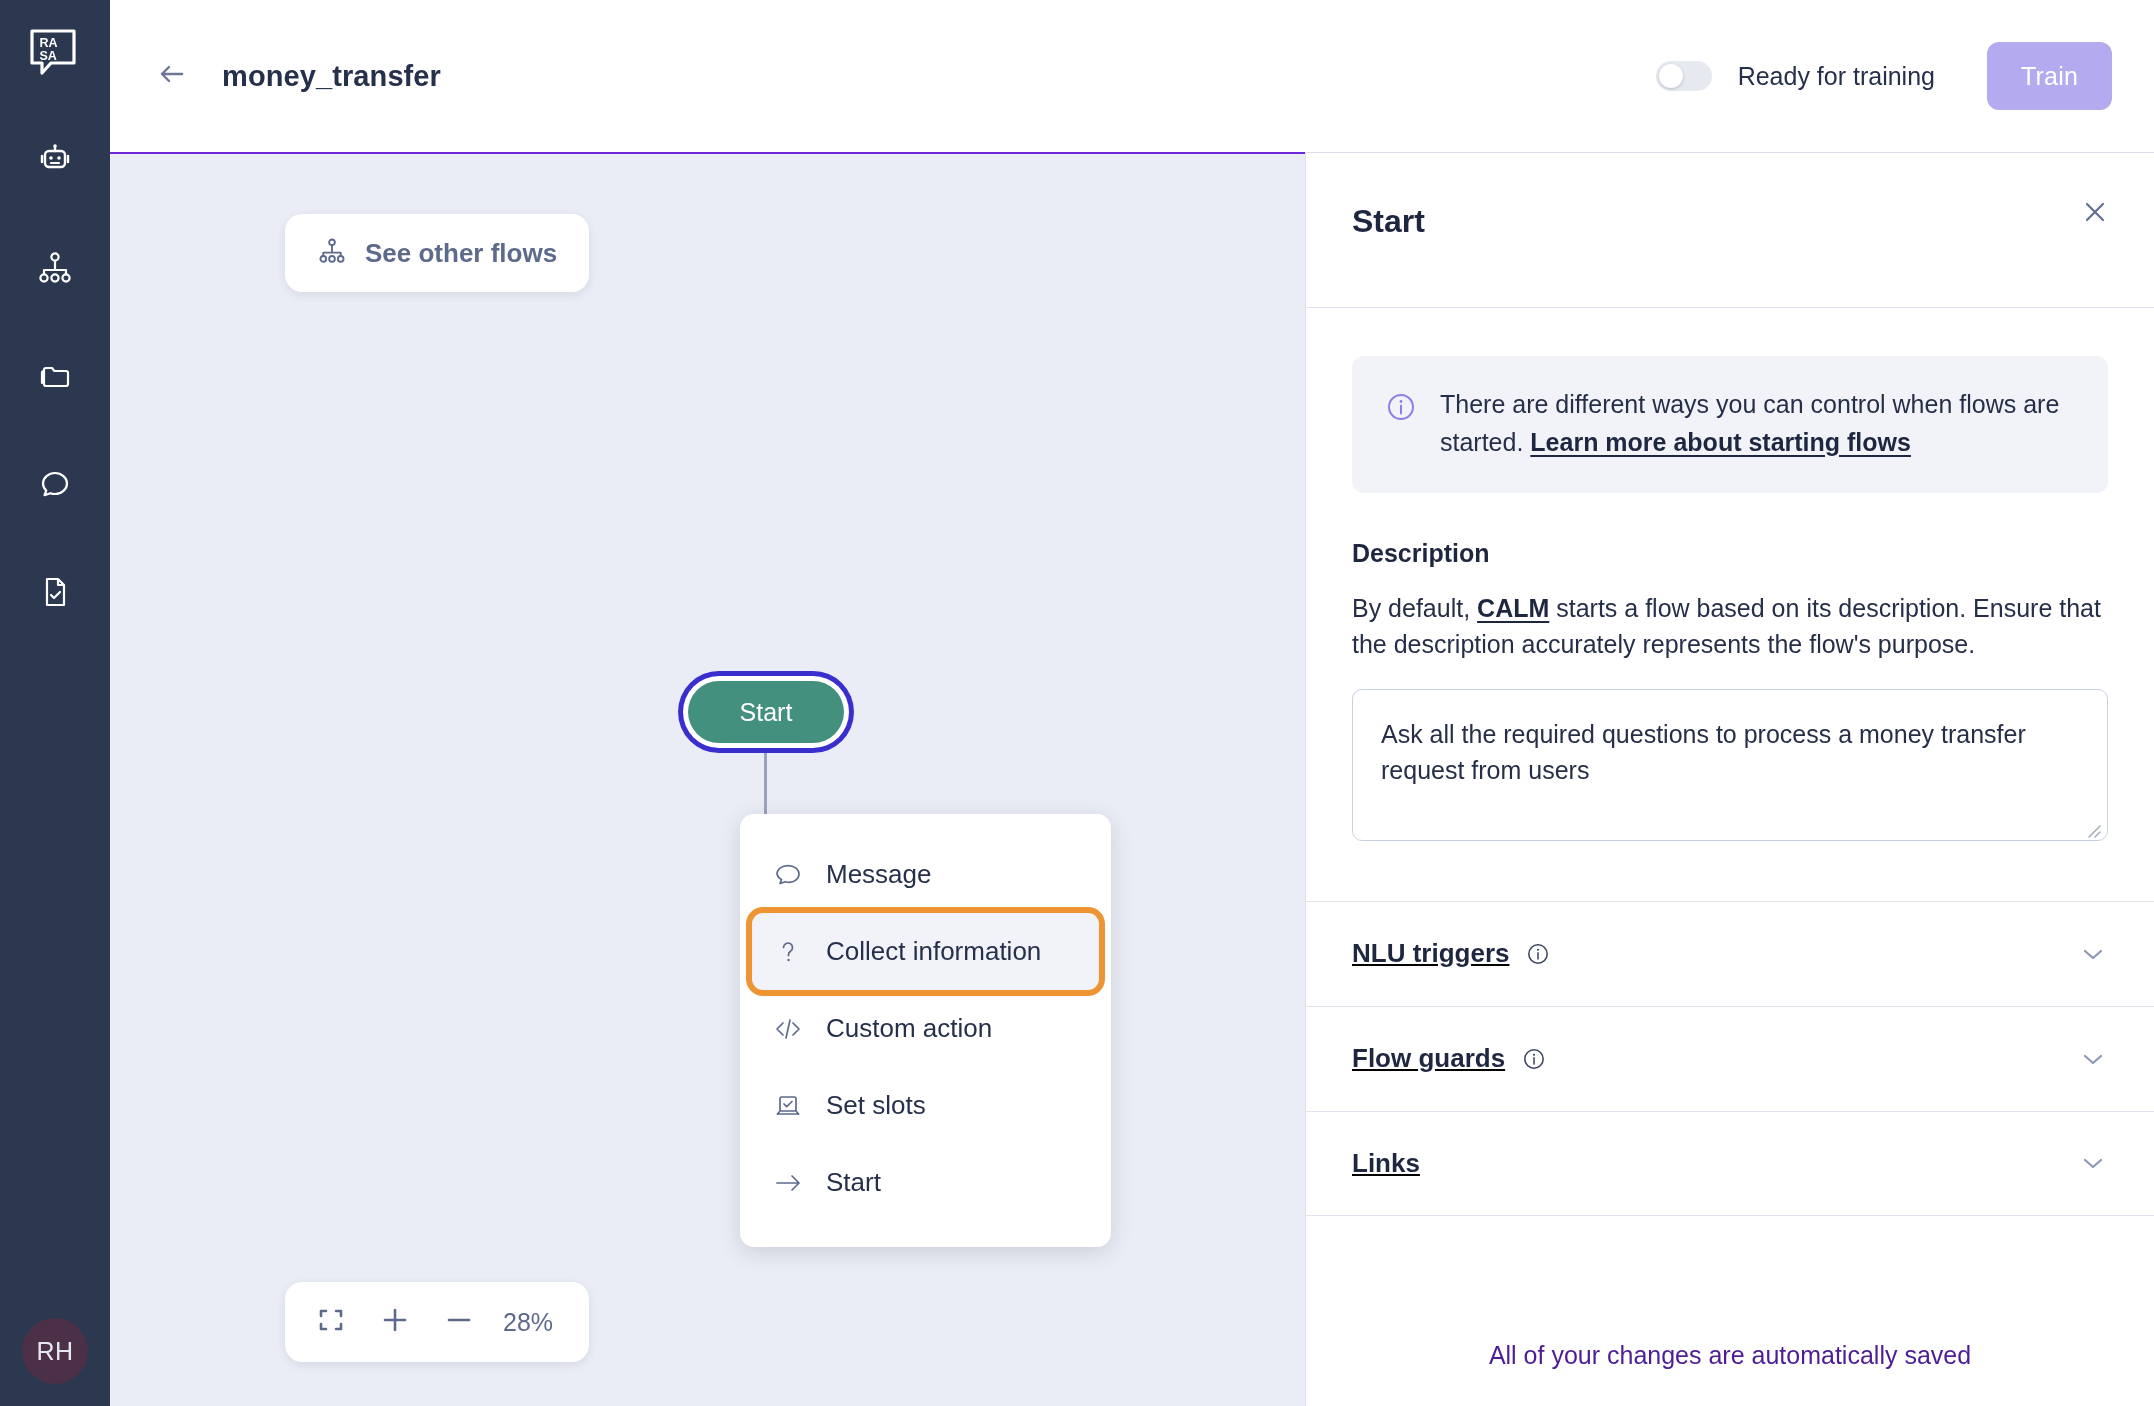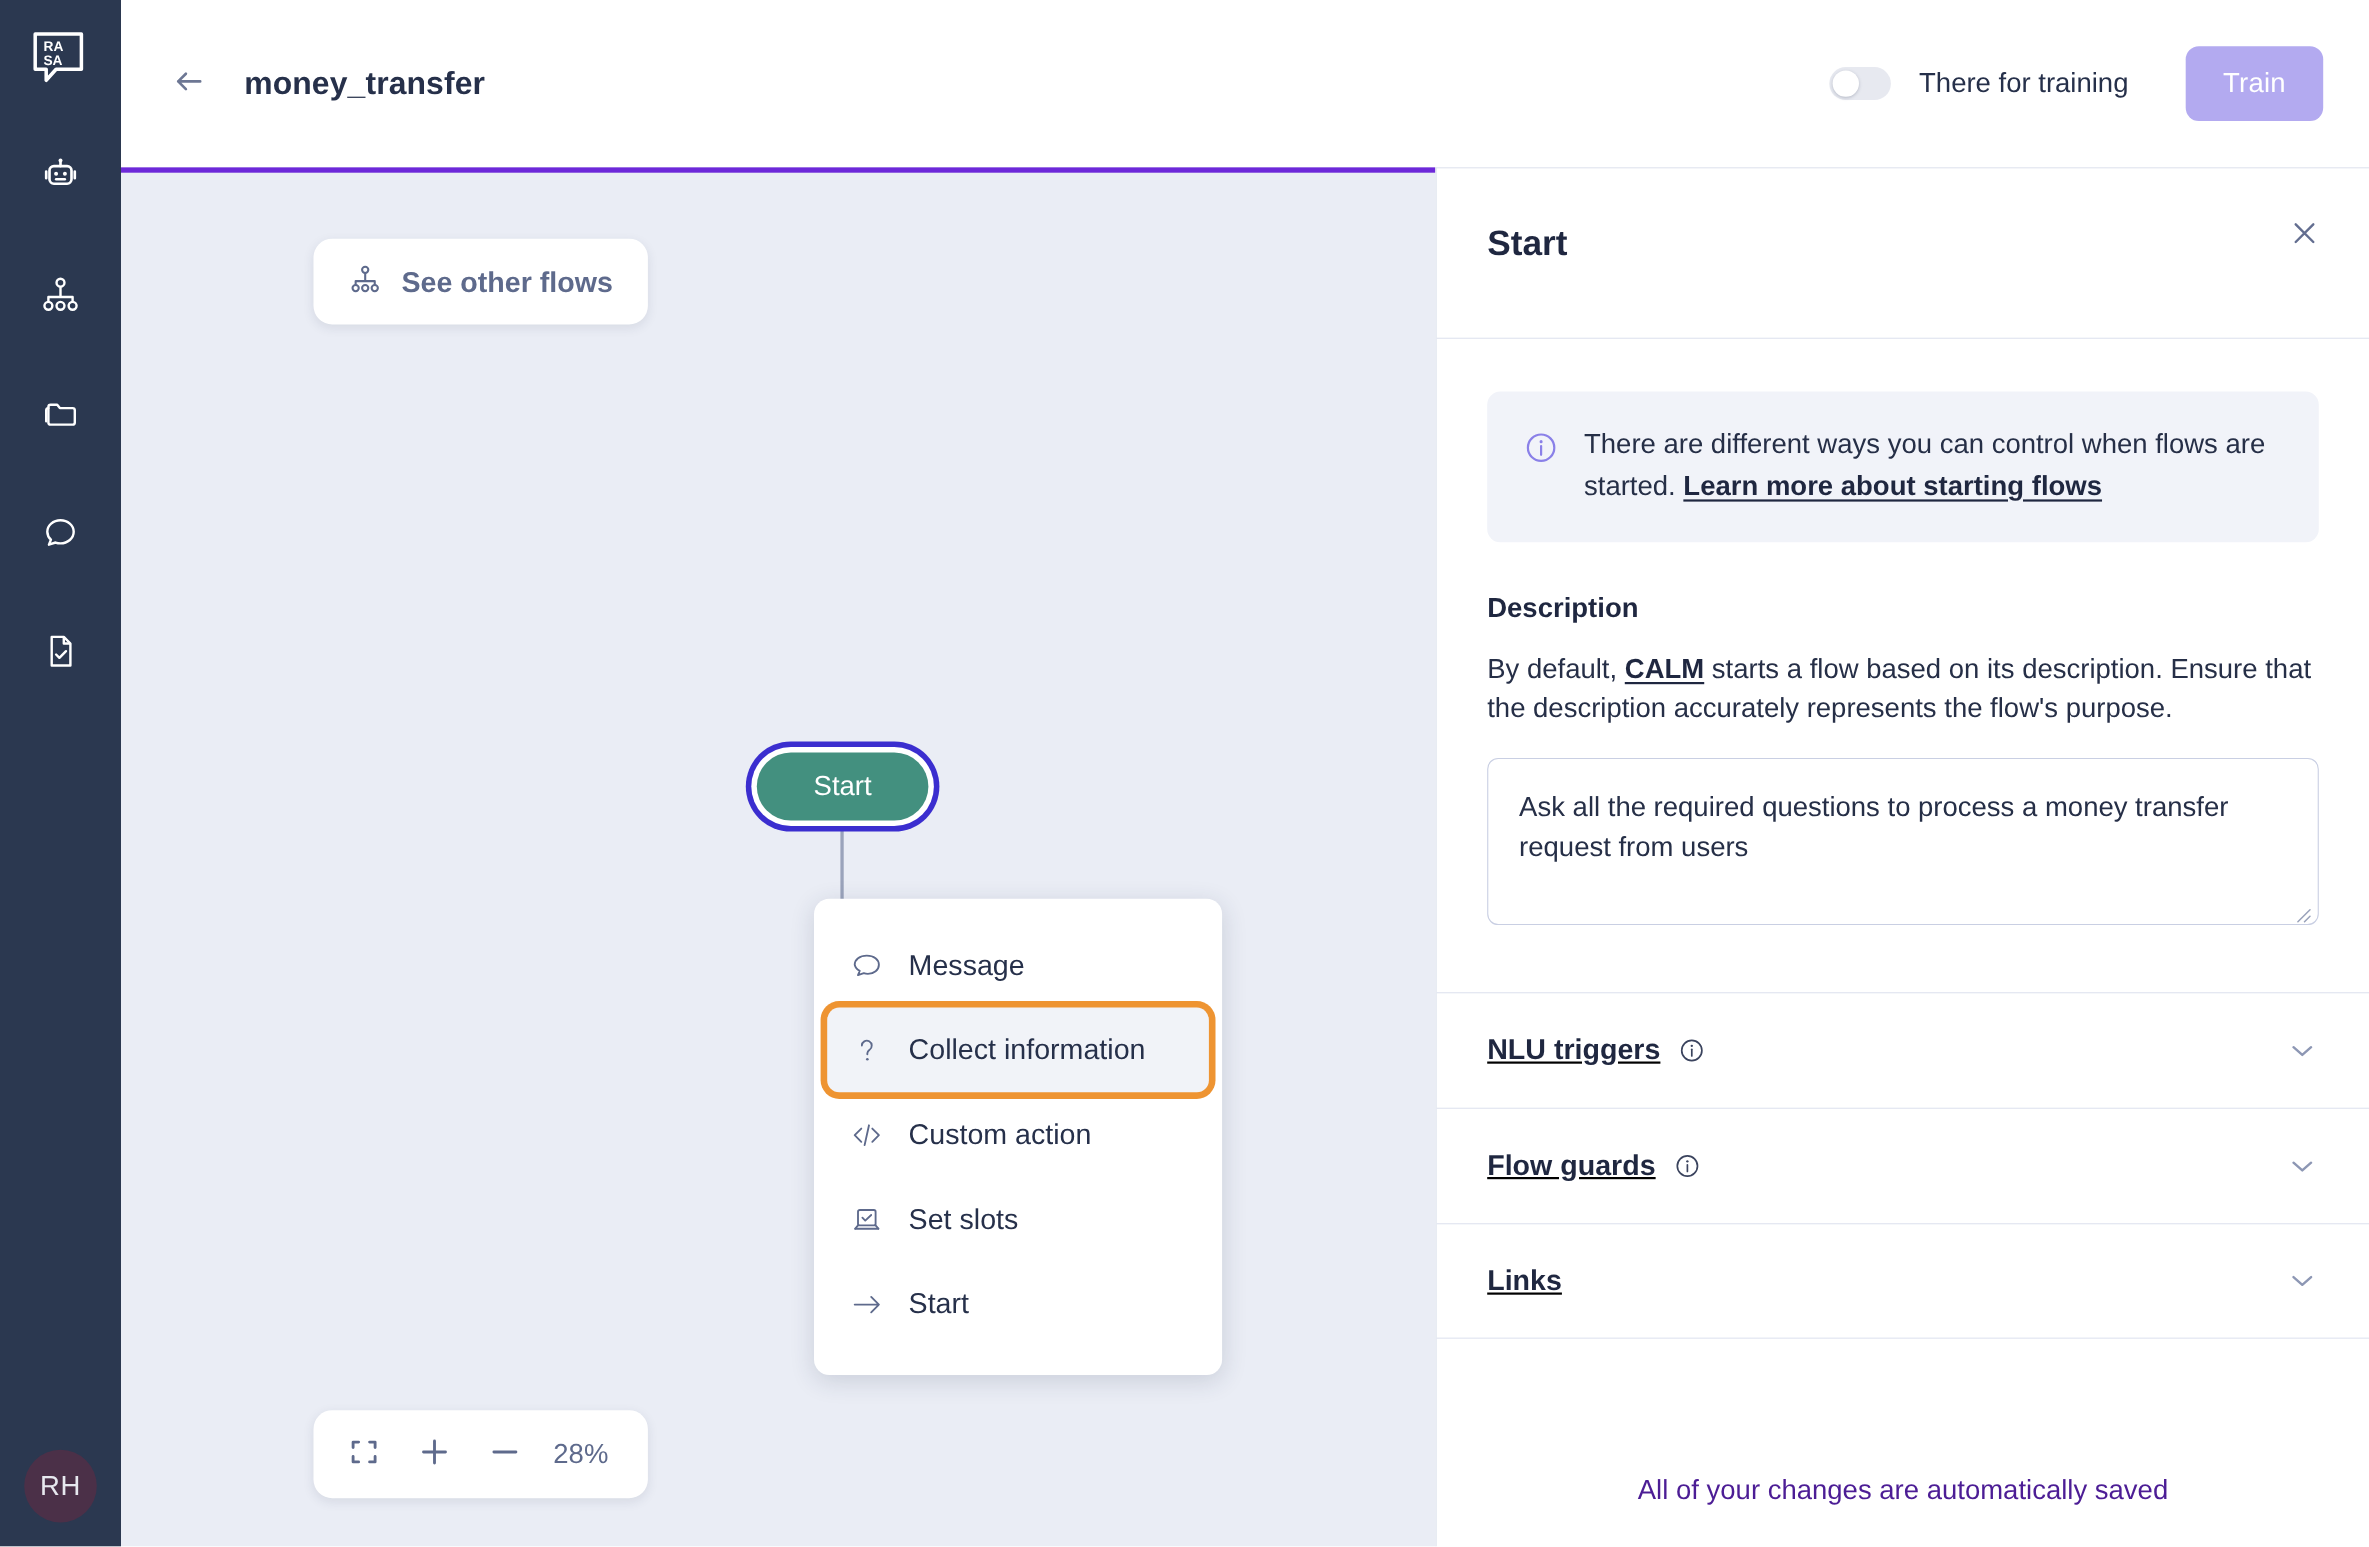--- a/index.html
+++ b/index.html
@@ -74,21 +74,21 @@
     font-size: 25px; font-family: inherit;
     cursor: pointer; letter-spacing: .2px;
   }
 
   
   .main { flex: 1; display: flex; min-height: 0; position: relative; }
 
   
   .canvas {
     flex: 1; position: relative; background: #eaedf5;
-    border-top: 5px solid #6d28d9;
+    border-top: 2px solid #6d28d9;
     overflow: hidden;
   }
   .see-flows {
     position: absolute; left: 175px; top: 60px;
     background: #ffffff; border-radius: 17px;
     box-shadow: 0 3px 10px rgba(40,50,80,.10);
     height: 78px; display: flex; align-items: center; gap: 18px;
     padding: 0 32px; cursor: pointer;
   }
   .see-flows .lbl { font-size: 26px; font-weight: bold; color: #5e6a8c; }
@@ -296,21 +296,21 @@
             <path d="M27 17H7M14 10l-7 7 7 7" stroke="currentColor" stroke-width="2.4" stroke-linecap="round" stroke-linejoin="round"></path>
           </svg>
         </span>
       </div>
       <div class="flow-title">money_transfer</div>
 
       <div class="topbar-right">
         <div class="toggle">
           <div class="knob"></div>
         </div>
-        <div class="toggle-label">There for training</div>
+        <div class="toggle-label">Ready for training</div>
         <button class="train-btn">Train</button>
       </div>
     </div>
 
     <div class="main">
 
       <div class="canvas">
 
         <div class="see-flows">
           <span>

